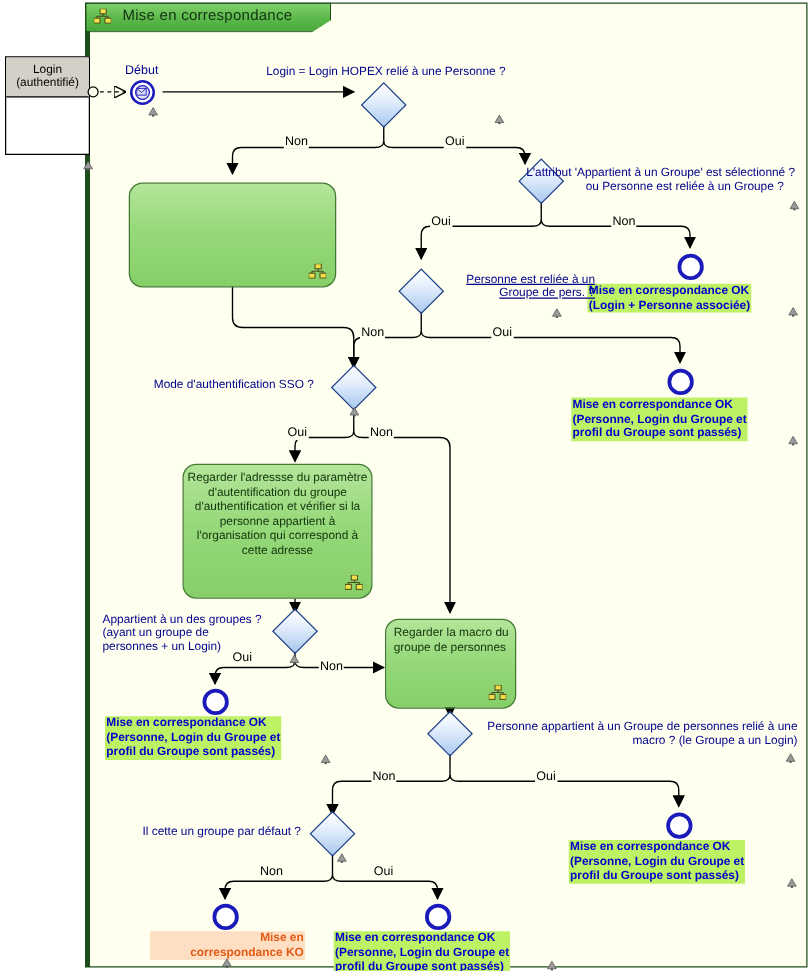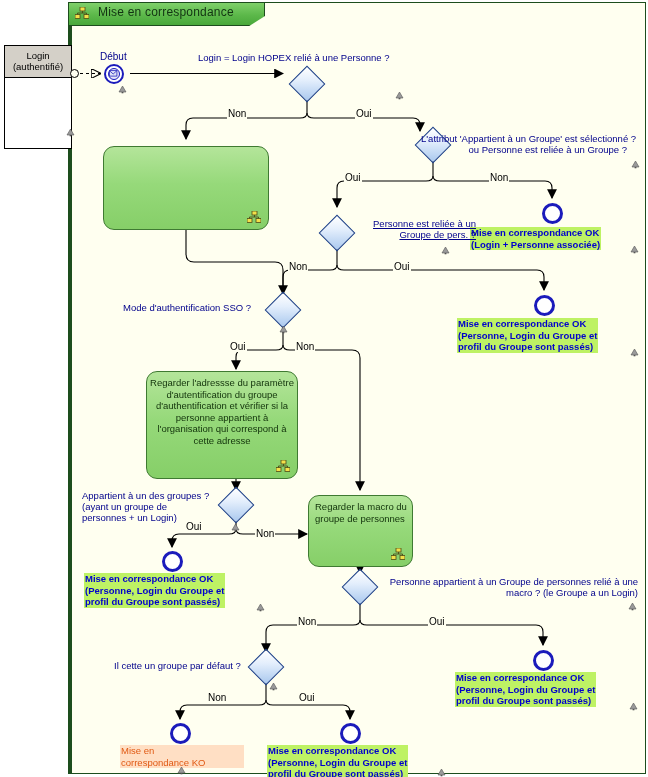--- a/index.html
+++ b/index.html
@@ -56,21 +56,21 @@
   }
   .pool-icon {
     position: absolute;
     left: 75px; top: 7px;
     width: 14px; height: 12px;
   }
   
   #login-box {
     position: absolute;
     left: 4px; top: 45px;
-    width: 68px; height: 104px;
+    width: 68px; height: 79px;
     background: #ffffff;
     border: 1px solid #000000;
     box-sizing: border-box;
   }
   #login-box-title {
     position: absolute;
     left: 0; top: 0;
     width: 100%;
     height: 32px;
     background: #d4d0c8;
@@ -114,27 +114,27 @@
     font-weight: bold;
     color: #0000cc;
     background: #bef264;
     line-height: 11.5px;
     white-space: pre;
     padding: 0 1px;
   }
   .endlbl-ko {
     position: absolute;
     font-size: 9.5px;
-    font-weight: normal;
+    font-weight: bold;
     color: #e05a14;
     background: #ffdfc4;
     line-height: 11.5px;
     white-space: pre;
     padding: 0 1px;
-    text-align: left;
+    text-align: right;
   }
   
   .task {
     position: absolute;
     background: linear-gradient(to bottom, #b4e59a 0%, #96d97a 45%, #86cf68 100%);
     border: 1px solid #3f7a32;
     border-radius: 11px;
     box-sizing: border-box;
     color: #12330b;
     font-size: 9.5px;
@@ -295,21 +295,21 @@
       </svg>
     </div>
   </div>
   <div class="lbl" style="left:100px; top:51px; font-size:10px;">Début</div>
   <svg class="ann" style="left:118px; top:85px;" viewBox="0 0 9 9">
     <path d="M4.5 1 L8 7 L1 7 Z" fill="#9a9a9a" stroke="#555" stroke-width="0.6"></path>
     <rect x="3.6" y="7" width="1.8" height="1.3" fill="#555"></rect>
   </svg>
 
   <div class="gw" style="left:294px; top:71px;"></div>
-  <div class="lbl" style="left:198px; top:52px;">Login = Login HOPEX relié à une Personne ?</div>
+  <div class="lbl" style="left:213px; top:52px;">Login = Login HOPEX relié à une Personne ?</div>
   <div class="flow-lbl" style="left:227px; top:108px;">Non</div>
   <div class="flow-lbl" style="left:355px; top:108px;">Oui</div>
   <svg class="ann" style="left:395px; top:91px;" viewBox="0 0 9 9">
     <path d="M4.5 1 L8 7 L1 7 Z" fill="#9a9a9a" stroke="#555" stroke-width="0.6"></path>
     <rect x="3.6" y="7" width="1.8" height="1.3" fill="#555"></rect>
   </svg>
 
   <div class="task" style="left:103px; top:146px; width:166px; height:84px;">
     <svg class="task-icon" viewBox="0 0 14 12">
       <rect x="5" y="0" width="5" height="4" fill="#f2e04a" stroke="#4d4a16" stroke-width="0.8"></rect>

